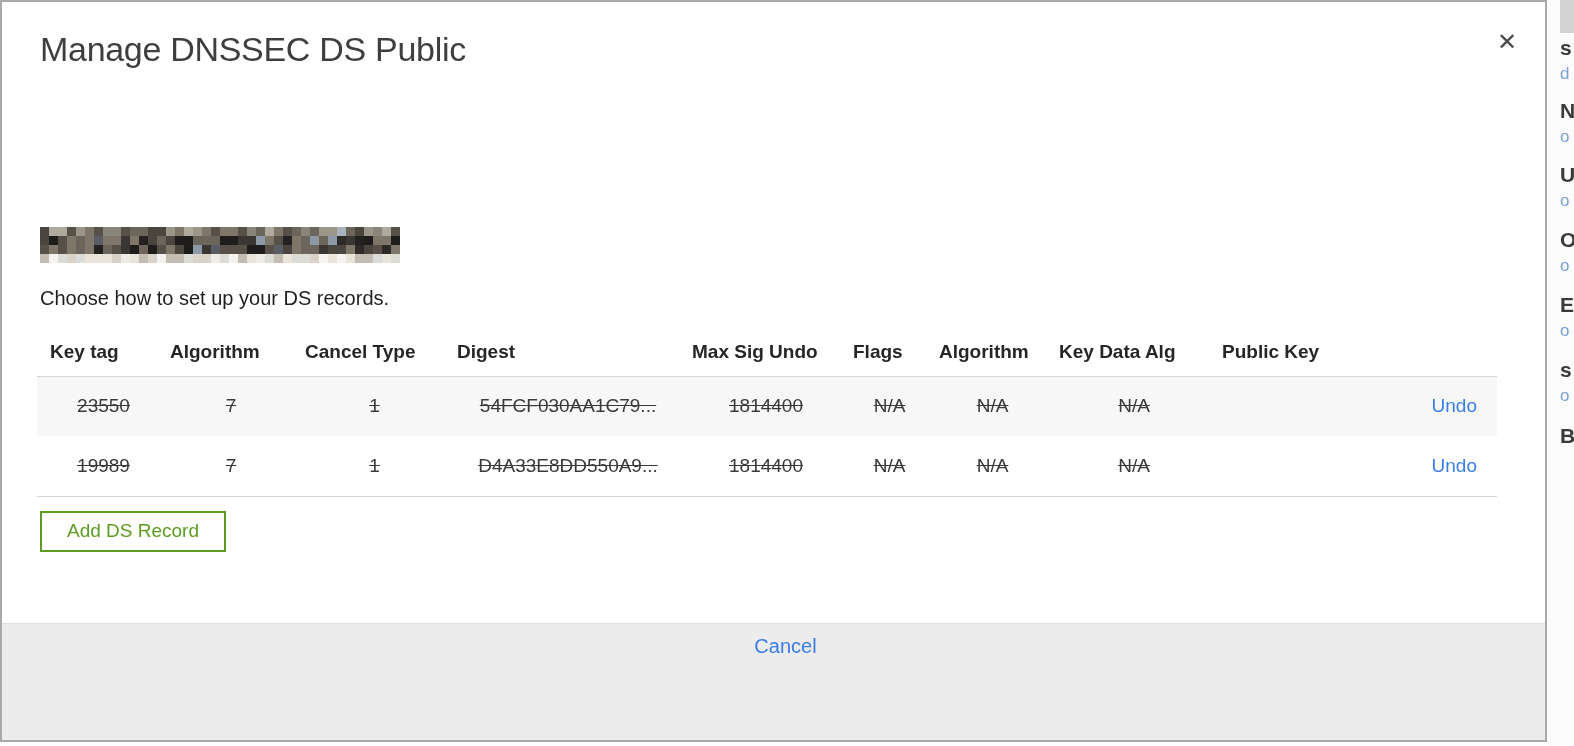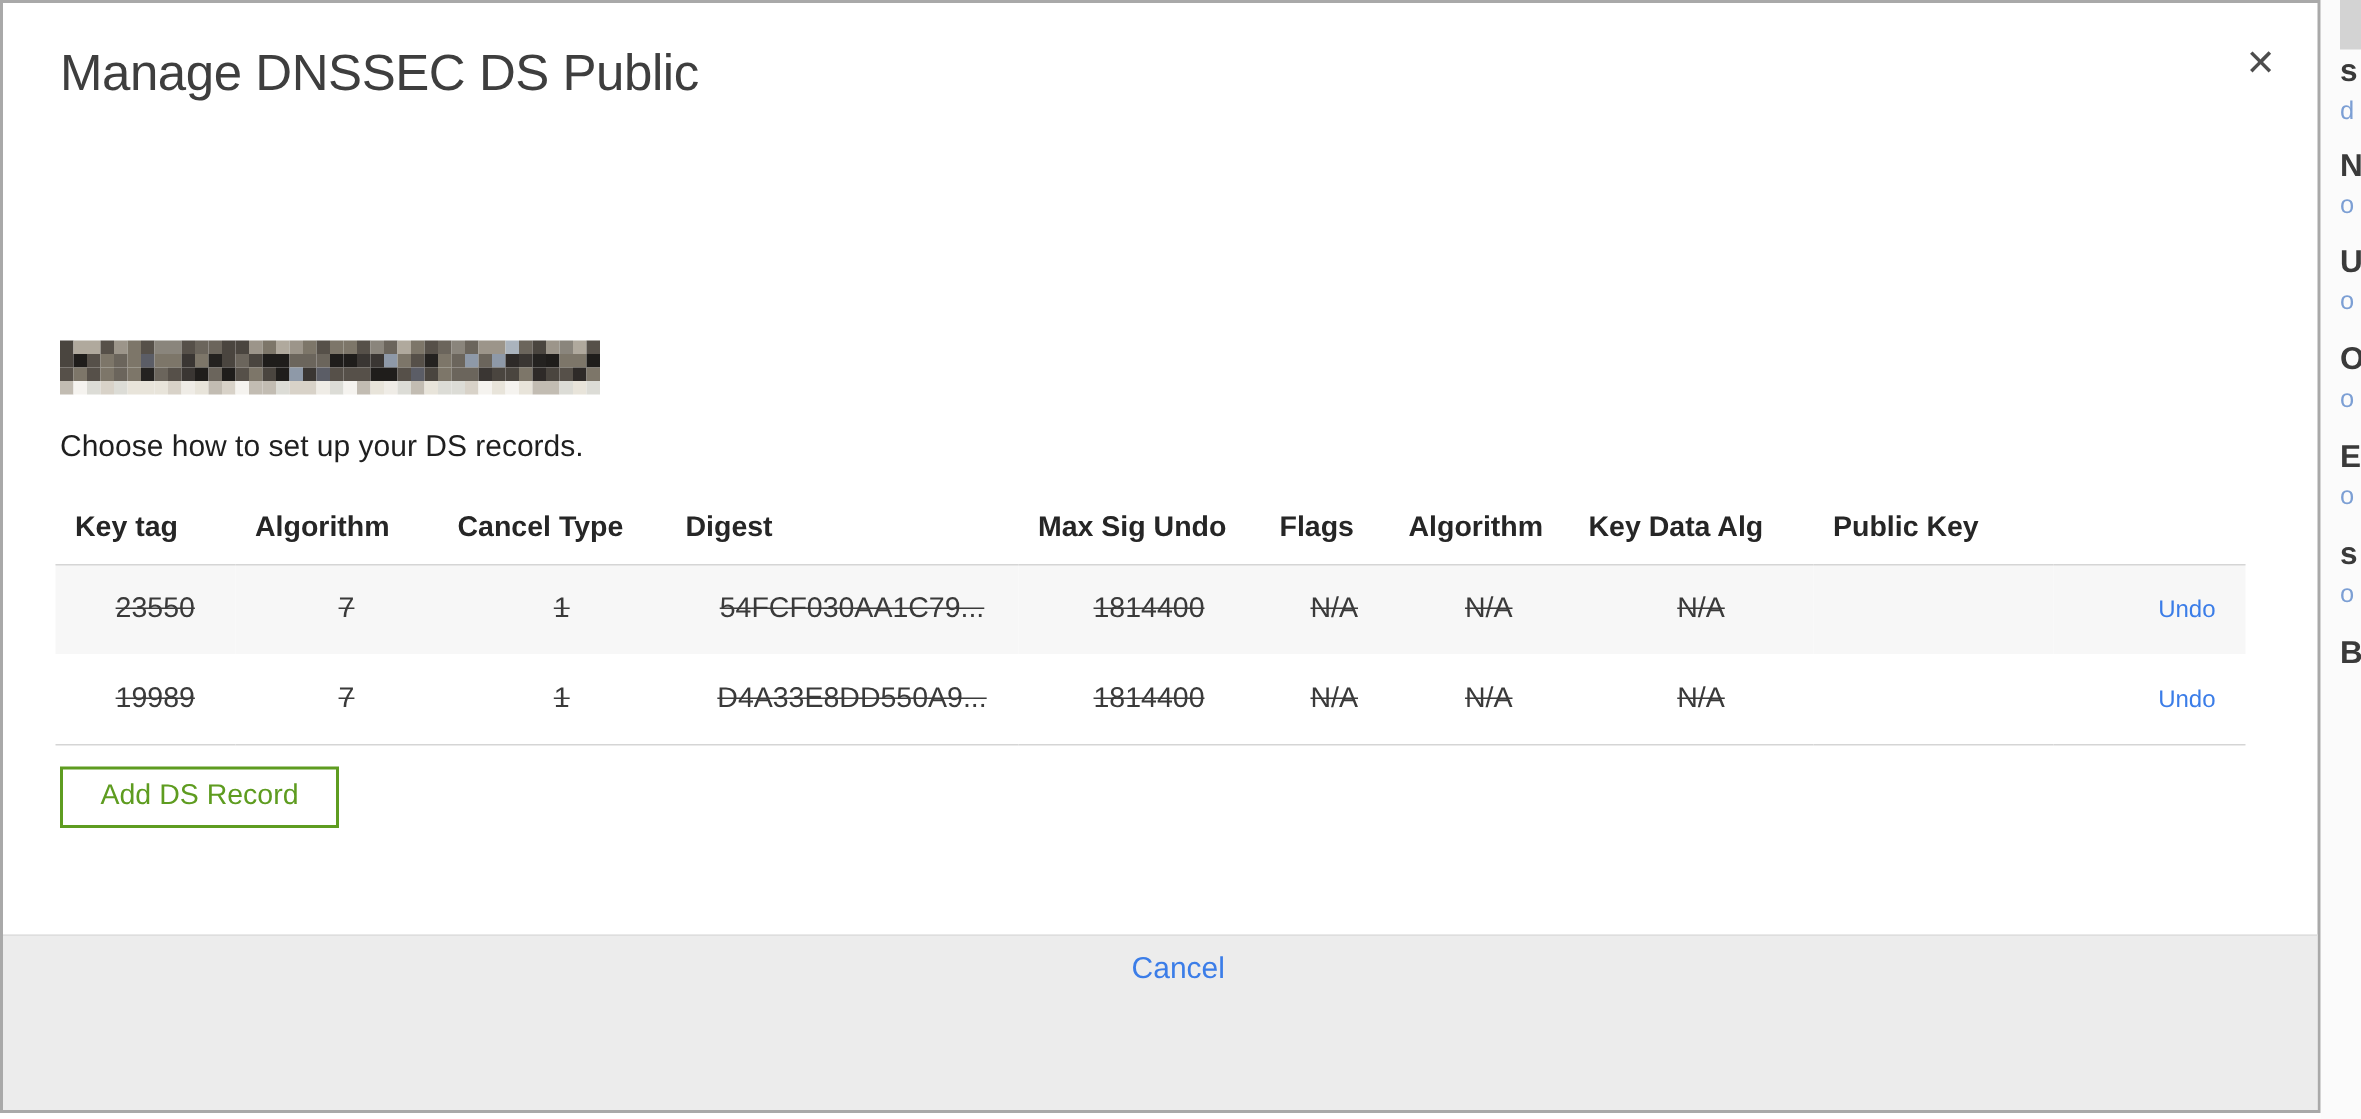--- a/index.html
+++ b/index.html
@@ -31,21 +31,21 @@
 
   
   table.ds-table { margin:18px 0 0 35px; width:1460px; border-collapse:collapse; table-layout:fixed; }
   .ds-table th { height:48px; text-align:left; vertical-align:middle; font-size:19px; font-weight:bold;
                  color:#262626; padding-left:13px; border-bottom:1px solid #d5d5d5; }
   .ds-table td { height:60px; vertical-align:middle; font-size:19px; color:#3a3a3a; padding-left:13px;text-align:center; }
   .ds-table tbody tr:nth-child(odd) { background:#f7f7f7; }
   .ds-table tbody tr:last-child td { border-bottom:1px solid #d5d5d5; }
   .ds-table td.struck { text-decoration:line-through; }
   .ds-table .action-col { text-align:right; padding-right:20px; }
-  .undo-link { color:#3b7de8; text-decoration:none; font-size:16px; cursor:pointer; }
+  .undo-link { color:#3b7de8; text-decoration:none; font-size:19px; cursor:pointer; }
 
   .add-btn { display:inline-block; margin:14px 0 0 38px; padding:7px 25px 8px 25px; background:#fff;
              border:2px solid #5e9c20; color:#5e9c20; font-size:19px; cursor:pointer;
              font-family:inherit; }
 
   
   .modal-footer { position:absolute; left:0; bottom:0; width:100%; height:117px;
                   background:#ececec; border-top:1px solid #dedede; }
   .footer-actions { display:flex; align-items:center; justify-content:center; margin-top:11px; transform:translateX(8px); }
   .annotation-box { border:5px solid #f40b0b; padding:11px 9px 12px 9px; }

